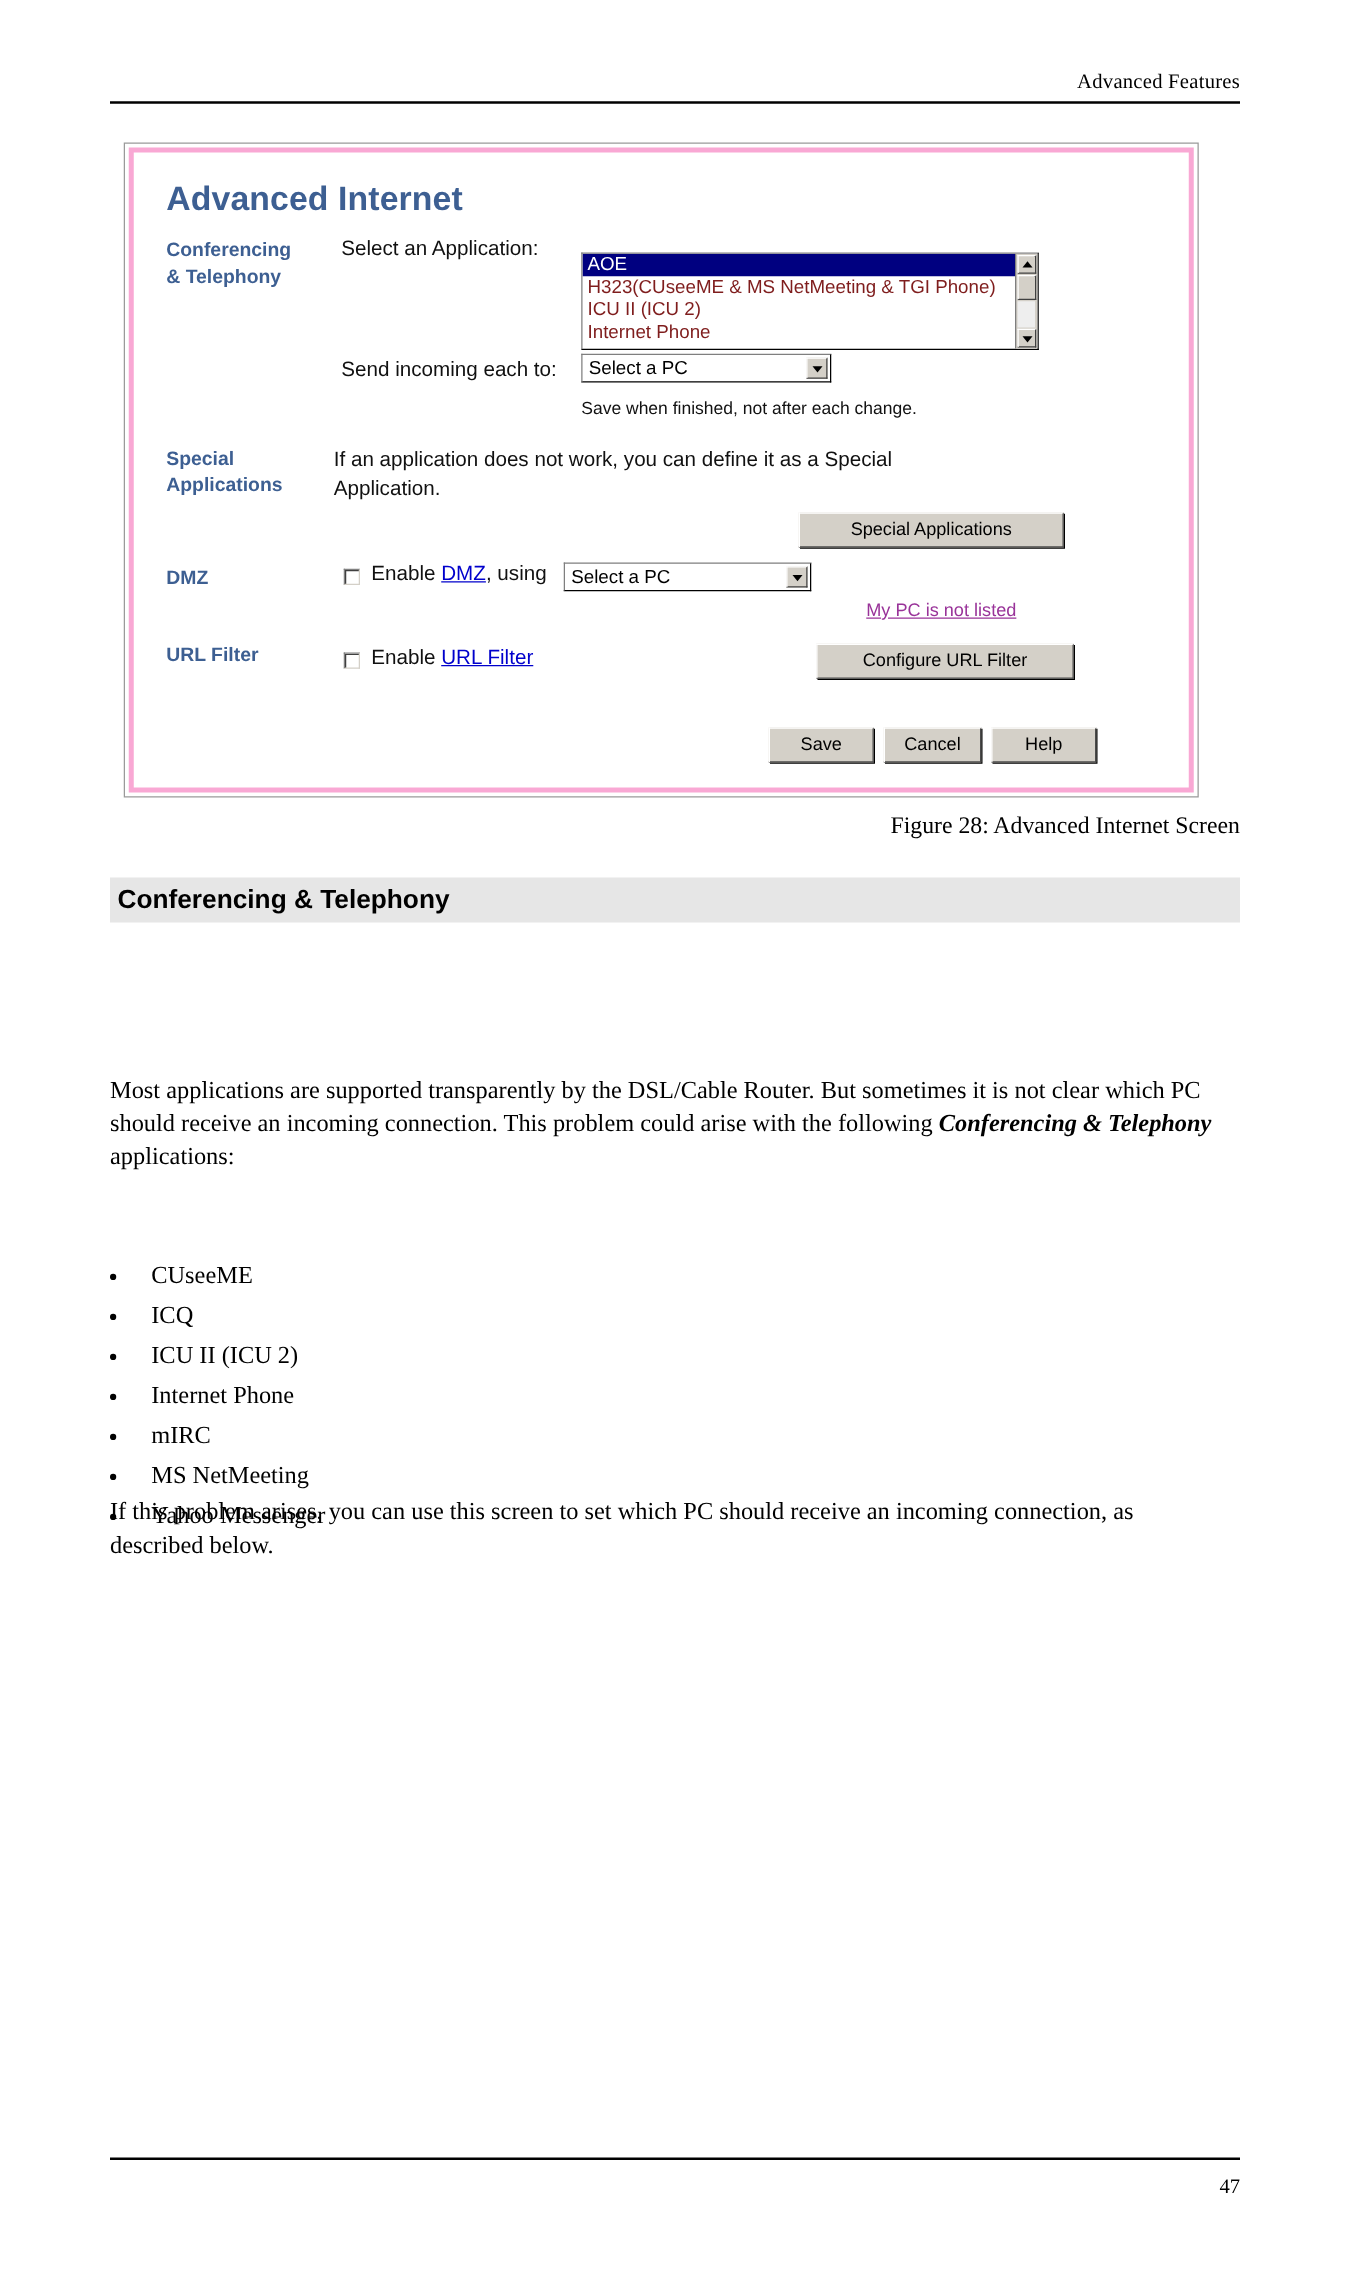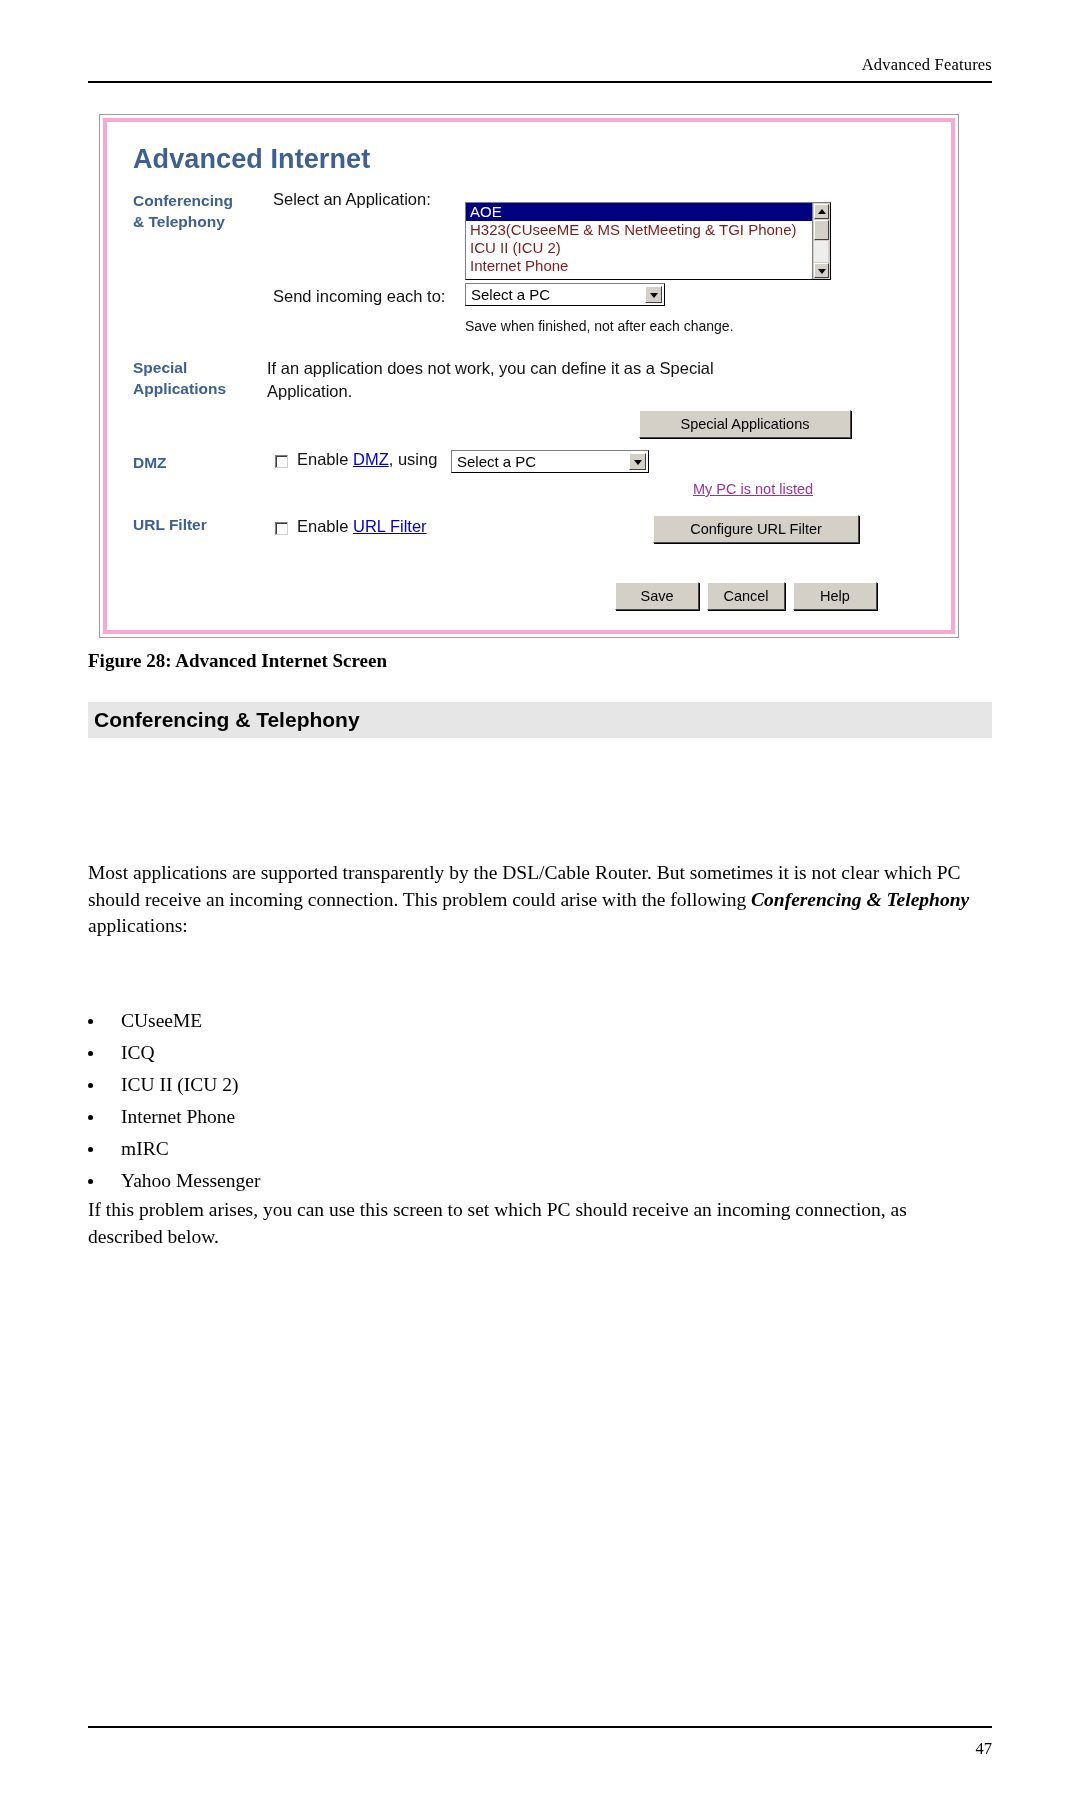--- a/index.html
+++ b/index.html
@@ -309,24 +309,24 @@
     text-decoration: underline;
     white-space: nowrap;
   }
 
   
   .fig-caption {
     position: absolute;
     left: 88px;
     top: 650px;
     width: 904px;
-    text-align: left;
+    text-align: right;
     font-family: "Liberation Serif", serif;
     font-size: 19px;
-    font-weight: bold;
+    font-weight: normal;
   }
 
   
   .section-bar {
     position: absolute;
     left: 88px;
     top: 702px;
     width: 904px;
     height: 36px;
     background: #e6e6e6;
@@ -493,20 +493,24 @@
     <div class="bullet-row">
       <span class="bullet-dot"></span>
       <span class="bullet-text">Internet Phone</span>
     </div>
     <div class="bullet-row">
       <span class="bullet-dot"></span>
       <span class="bullet-text">mIRC</span>
     </div>
     <div class="bullet-row">
       <span class="bullet-dot"></span>
+      <span class="bullet-text">MS NetMeeting</span>
+    </div>
+    <div class="bullet-row">
+      <span class="bullet-dot"></span>
       <span class="bullet-text">Yahoo Messenger</span>
     </div>
   </div>
 
   <div class="prose" style="top:1197px;">If this problem arises, you can use this screen to set which PC should receive an incoming connection, as described below.</div>
 
   <div class="footer-rule"></div>
   <div class="page-number">47</div>
 
 </div>

